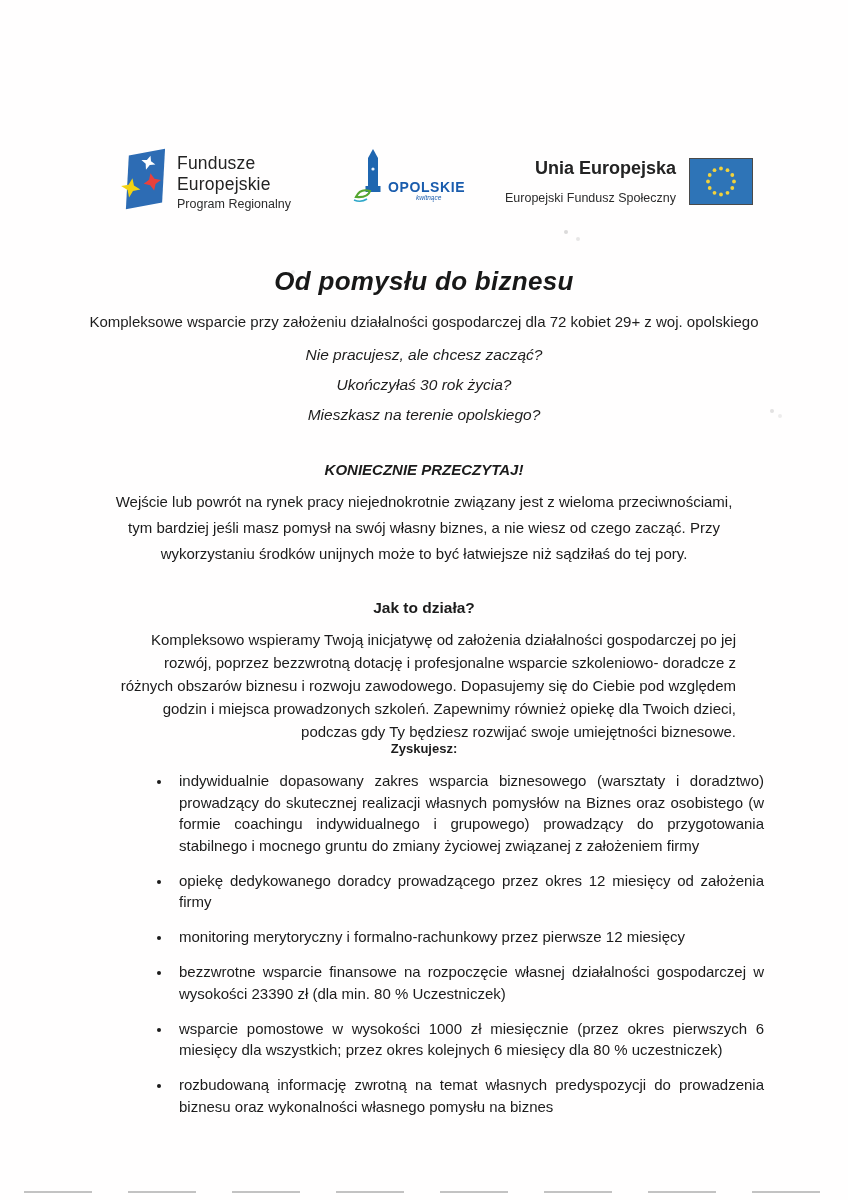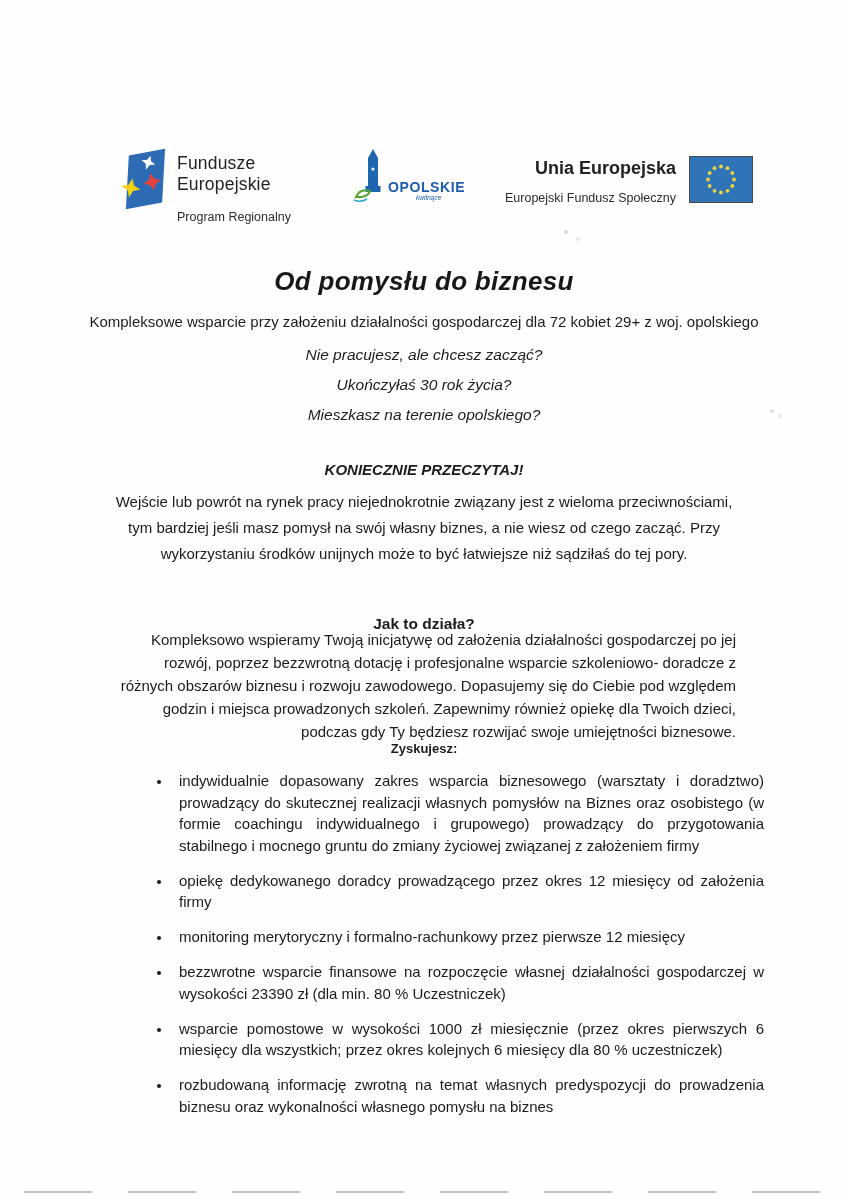--- a/index.html
+++ b/index.html
@@ -16,36 +16,36 @@
   
   .logo-fe {
     position: absolute; left: 120px; top: 146px;
     display: flex; gap: 10px; align-items: flex-start;
   }
   .logo-fe .txt { padding-top: 7px; }
   .logo-fe .big {
     font-size: 17.5px; font-weight: normal; line-height: 1.18; color: #232323;
     letter-spacing: 0.2px;
   }
-  .logo-fe .small { font-size: 12.5px; margin-top: 16px; color: #2c2c2c; }
+  .logo-fe .small { font-size: 12.5px; margin-top: 3px; color: #2c2c2c; }
 
   .logo-op { position: absolute; left: 350px; top: 149px; width: 130px; height: 58px; }
   .logo-op svg { position: absolute; left: 2px; top: 0; }
   .logo-op .name {
     position: absolute; left: 38px; top: 30px;
     color: #1a5cad; font-weight: bold; font-size: 14px; letter-spacing: 0.6px;
   }
   .logo-op .tag {
     position: absolute; left: 66px; top: 45px;
     color: #1a5cad; font-size: 6.5px; font-style: italic; filter: blur(0.4px);
   }
 
   .logo-eu {
     position: absolute; left: 505px; top: 155px;
-    display: flex; gap: 13px; align-items: center;
+    display: flex; gap: 13px; align-items: flex-end;
   }
   .logo-eu .txt { text-align: right; padding-top: 4px; }
   .logo-eu .big { font-size: 18px; font-weight: bold; color: #232323; line-height: 1.1; }
   .logo-eu .small { font-size: 12.5px; margin-top: 12px; color: #2c2c2c; }
   .eu-flag { border: 1px solid #4a4a4a; display: block; }
 
   
   .abs-center { position: absolute; left: 0; width: 100%; text-align: center; }
 
   .doc-title {
@@ -55,21 +55,21 @@
   .doc-subtitle { top: 313px; font-size: 15px; color: #1d1d1d; }
   .q { font-size: 15.5px; font-style: italic; color: #1d1d1d; }
   .q1 { top: 346px; } .q2 { top: 376px; } .q3 { top: 406px; }
 
   .sec-mustread { top: 461px; font-size: 15px; font-weight: bold; font-style: italic; }
   .para1 {
     position: absolute; top: 489px; left: 104px; width: 640px;
     font-size: 15px; line-height: 26px; text-align: center; color: #1b1b1b;
   }
 
-  .sec-how { top: 615px; font-size: 15.5px; font-weight: bold; }
+  .sec-how { top: 599px; font-size: 15.5px; font-weight: bold; }
   .para2 {
     position: absolute; top: 628px; left: 112px; width: 624px;
     font-size: 15px; line-height: 23px; text-align: right; color: #1b1b1b;
   }
 
   .sec-gain { top: 741px; font-size: 13px; font-weight: bold; }
 
   ul.benefits {
     position: absolute; top: 770px; left: 149px; width: 592px;
     margin: 0; padding: 0 0 0 23px;

